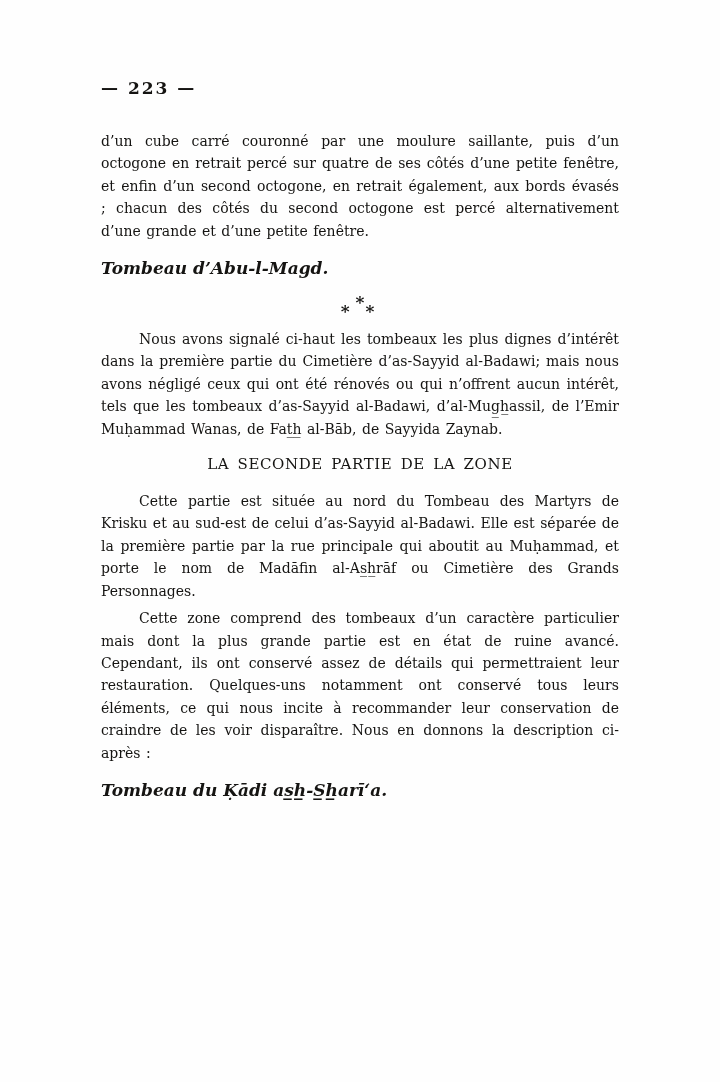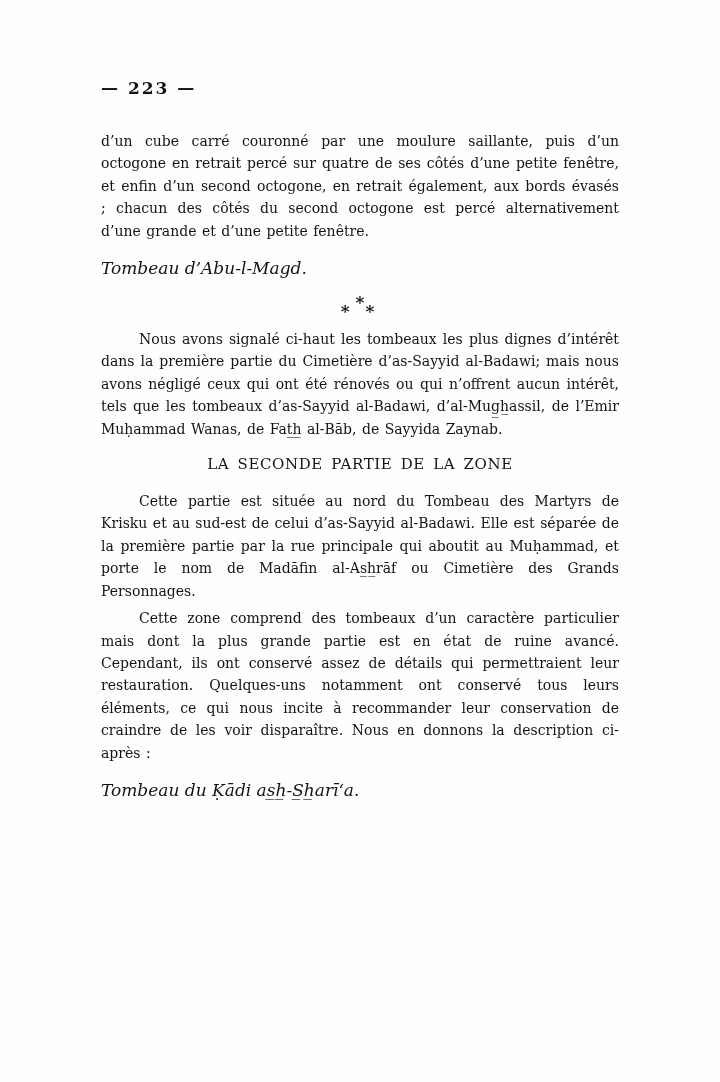--- a/index.html
+++ b/index.html
@@ -31,21 +31,21 @@
     text-align: justify;
     text-indent: 38px;
     word-spacing: 1px;
   }
   .para.noindent {
     text-indent: 0;
     margin-top: 0;
   }
   .heading-italic {
     font-style: italic;
-    font-weight: normal;
+    font-weight: bold;
     font-size: 17px;
     text-align: left;
     margin: 0;
     margin-top: 16px;
     margin-bottom: 4px;
   }
   .asterism {
     text-align: center;
     margin-top: 16px;
     margin-bottom: 10px;

